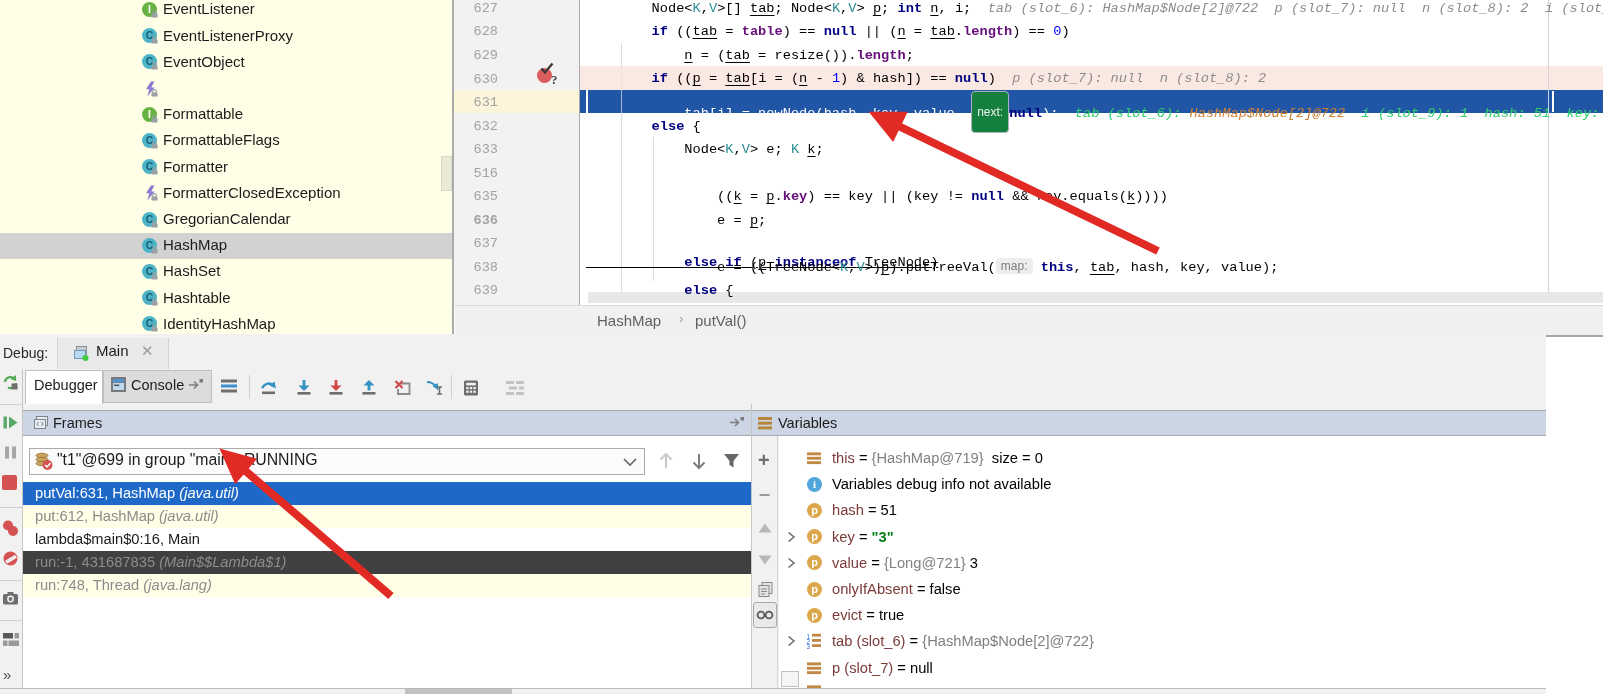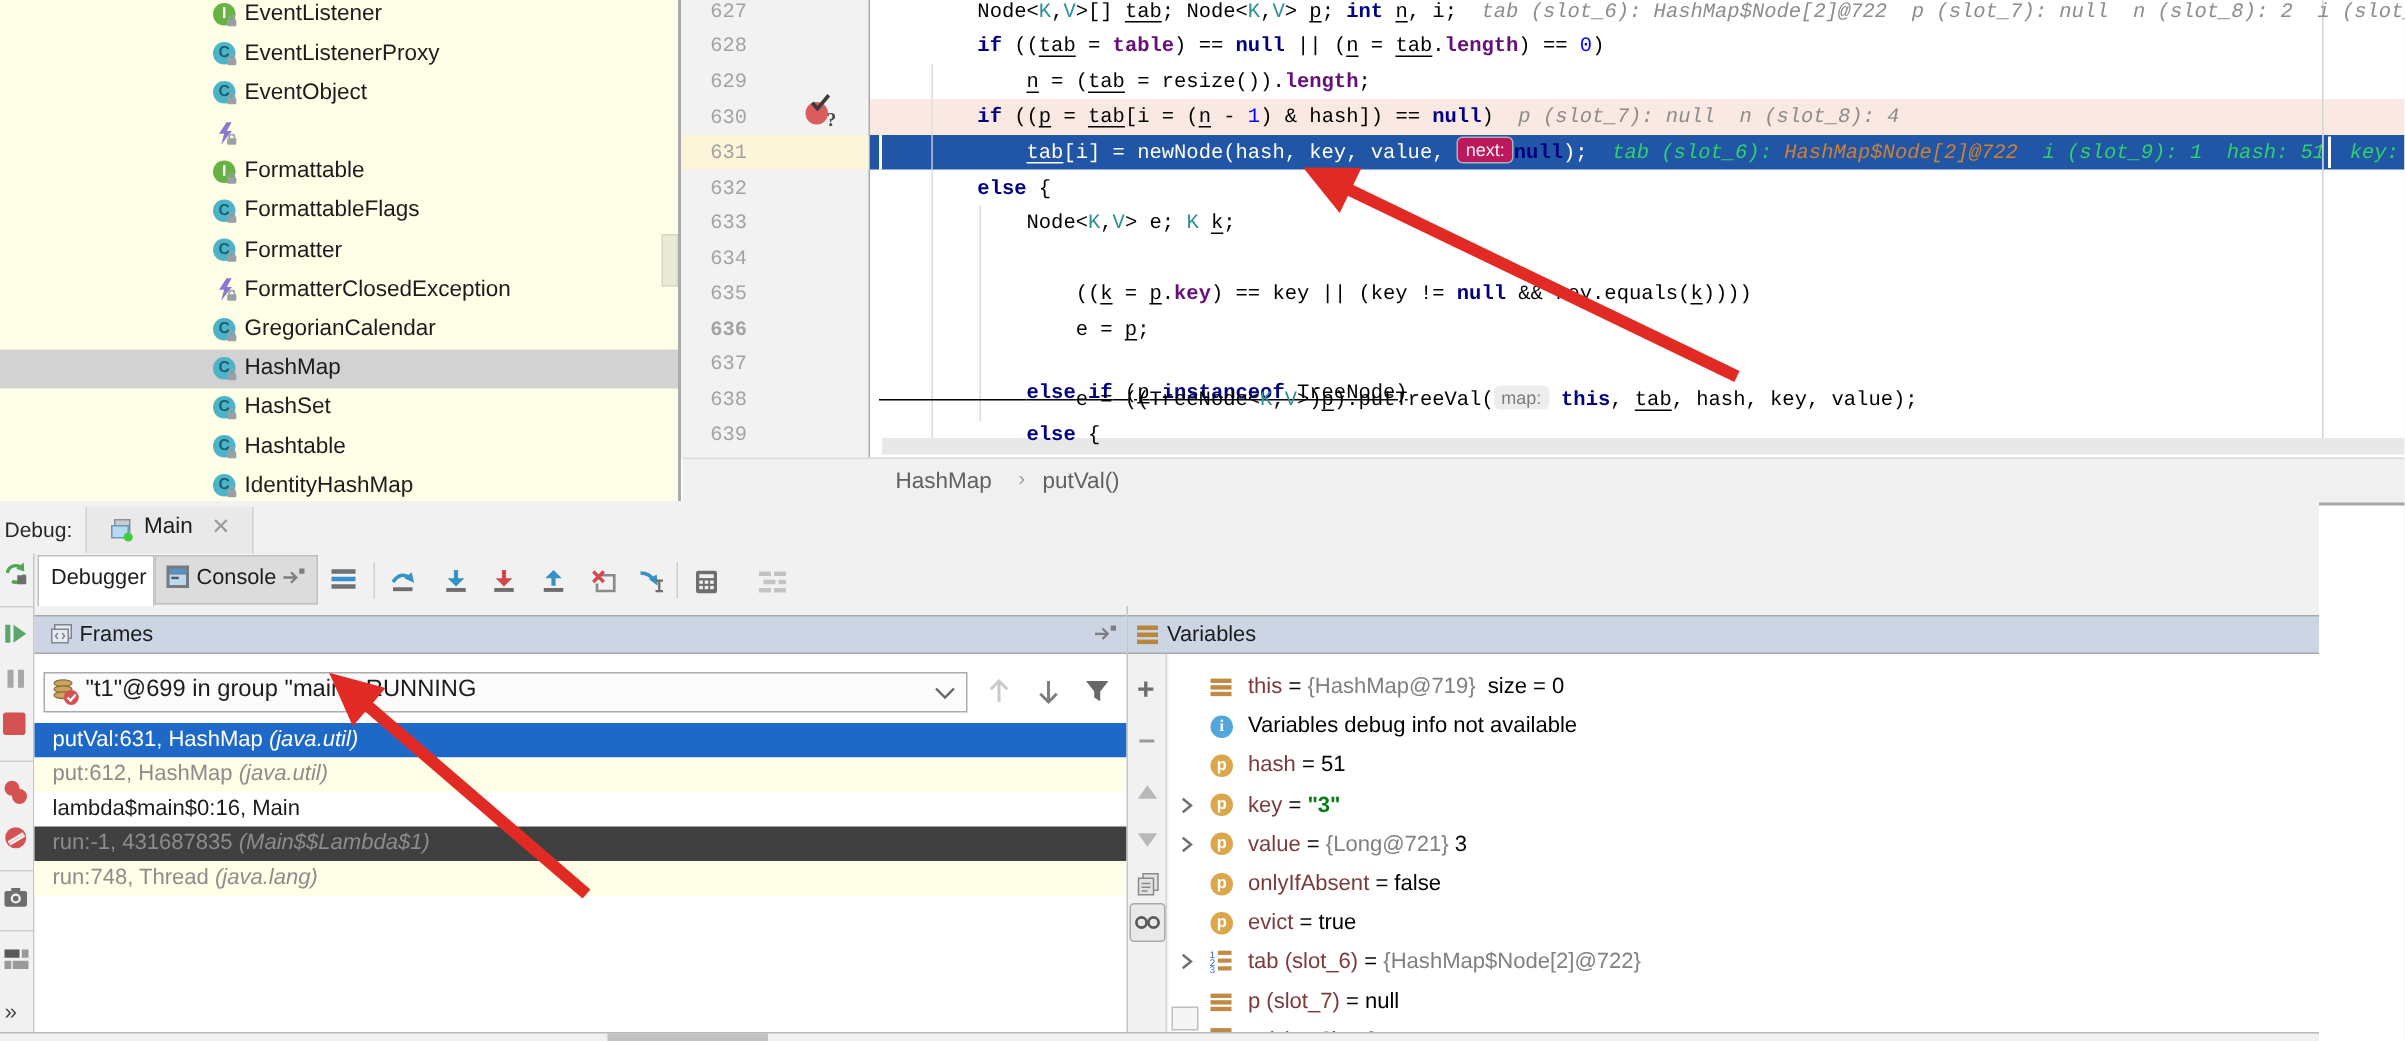--- a/index.html
+++ b/index.html
@@ -26,23 +26,23 @@
          font-family:"Liberation Mono",monospace;font-size:13.67px;color:#000;}
   .k{color:#000080;font-weight:bold;}
   .f{color:#660e7a;font-weight:bold;}
   .nm{color:#0000ff;}
   .tp{color:#2e8f95;}
   .u{text-decoration:underline;text-underline-offset:3px;}
   .hint{font-style:italic;color:#8c8c8c;}
   .hg{font-style:italic;color:#2fd06e;}
   .ho{font-style:italic;color:#cc8136;}
   .wline{color:#fff;}
-  .badge1{display:inline-block;background:#be185d;border:1px solid #aab3bd;color:#eef1f4;
+  .badge1{display:inline-block;background:#15803d;border:1px solid #aab3bd;color:#eef1f4;
           font-family:"Liberation Sans",sans-serif;font-size:12px;border-radius:4px;
-          padding:0 5px;height:16px;line-height:16px;vertical-align:1px;}
+          padding:12px 5px;height:16px;line-height:16px;vertical-align:1px;}
   .badge2{display:inline-block;background:#ededed;color:#7d7d7d;
           font-family:"Liberation Sans",sans-serif;font-size:12px;border-radius:4px;
           padding:0 5px;height:16px;line-height:16px;vertical-align:1px;}
   
   #dbg{left:0;top:334px;width:1546px;height:360px;background:#f1f1f1;}
   .seph{position:absolute;background:#cfcfcf;height:1px;}
   .sepv{position:absolute;background:#cfcfcf;width:1px;}
   .hdr{position:absolute;background:#ccd5e4;border-top:1px solid #a8a8a8;border-bottom:1px solid #a8a8a8;}
   .uitxt{position:absolute;font-size:14.5px;color:#1c1c1c;white-space:nowrap;}
   .frow{position:absolute;left:0;width:728px;height:23.1px;font-size:14.7px;line-height:23.1px;white-space:nowrap;}
@@ -197,21 +197,21 @@
 <div id="gutter" class="abs">
 
   <div style="position:absolute;left:0;top:89.6px;width:125px;height:23.5px;background:#fcf5da;"></div>
   <div class="gnum" style="top:-4.6px;">627</div>
   <div class="gnum" style="top:18.9px;">628</div>
   <div class="gnum" style="top:42.5px;">629</div>
   <div class="gnum" style="top:66.0px;">630</div>
   <div class="gnum" style="top:89.5px;">631</div>
   <div class="gnum" style="top:113.1px;">632</div>
   <div class="gnum" style="top:136.6px;">633</div>
-  <div class="gnum" style="top:160.1px;">634</div>
+  <div class="gnum" style="top:160.1px;">516</div>
   <div class="gnum" style="top:183.6px;">635</div>
   <div class="gnum" style="top:207.2px;font-weight:bold;">636</div>
   <div class="gnum" style="top:230.7px;">637</div>
   <div class="gnum" style="top:254.2px;">638</div>
   <div class="gnum" style="top:277.8px;">639</div>
 
   <div style="position:absolute;left:83px;top:68px;width:15px;height:15px;border-radius:50%;background:#db5c5c;"></div>
   <svg style="position:absolute;left:86px;top:62px;" width="14" height="13" viewBox="0 0 14 13">
     <path d="M1.5 6.5 L5 10.5 L12.5 1.5" fill="none" stroke="#3b3b3b" stroke-width="2.4"></path>
   </svg>
@@ -226,21 +226,21 @@
   <div style="position:absolute;left:6px;top:89.5px;width:2px;height:23.5px;background:#fbfbfb;"></div>
   <div style="position:absolute;left:41px;top:89.5px;width:1px;height:23.5px;background:#9fb4d4;"></div>
   <div style="position:absolute;left:41px;top:66.0px;width:1px;height:23.5px;background:#efe0dd;"></div>
   <div style="position:absolute;left:968px;top:0;width:1px;height:303px;background:#d4d4d4;"></div>
   <div style="position:absolute;left:968px;top:89.5px;width:1px;height:23.5px;background:#c5d2e8;"></div>
   <div style="position:absolute;left:8px;top:292px;width:1015px;height:11px;background:#e8e8e8;"></div>
   <div style="position:absolute;left:972px;top:90.5px;width:2px;height:21px;background:#ffffff;"></div>
   <div class="cline" style="top:-4.60px;">        Node&lt;<span class="tp">K</span>,<span class="tp">V</span>&gt;[] <span class="u">tab</span>; Node&lt;<span class="tp">K</span>,<span class="tp">V</span>&gt; <span class="u">p</span>; <span class="k">int</span> <span class="u">n</span>, i;  <span class="hint">tab (slot_6): HashMap$Node[2]@722  p (slot_7): null  n (slot_8): 2  i (slot_9): 1</span></div>
   <div class="cline" style="top:18.93px;">        <span class="k">if</span> ((<span class="u">tab</span> = <span class="f">table</span>) == <span class="k">null</span> || (<span class="u">n</span> = <span class="u">tab</span>.<span class="f">length</span>) == <span class="nm">0</span>)</div>
   <div class="cline" style="top:42.46px;">            <span class="u">n</span> = (<span class="u">tab</span> = resize()).<span class="f">length</span>;</div>
-  <div class="cline" style="top:65.99px;">        <span class="k">if</span> ((<span class="u">p</span> = <span class="u">tab</span>[i = (<span class="u">n</span> - <span class="nm">1</span>) &amp; hash]) == <span class="k">null</span>)  <span class="hint">p (slot_7): null  n (slot_8): 4</span></div>
+  <div class="cline" style="top:65.99px;">        <span class="k">if</span> ((<span class="u">p</span> = <span class="u">tab</span>[i = (<span class="u">n</span> - <span class="nm">1</span>) &amp; hash]) == <span class="k">null</span>)  <span class="hint">p (slot_7): null  n (slot_8): 2</span></div>
   <div class="cline" style="top:89.52px;"><span class="wline">            <span class="u">tab</span>[i] = newNode(hash, key, value, </span><span class="badge1">next:</span><span class="k">null</span><span class="wline">);  </span><span class="hg">tab (slot_6): </span><span class="ho">HashMap$Node[2]@722</span><span class="hg">  i (slot_9): 1  hash: 51  key: </span></div>
   <div class="cline" style="top:113.05px;">        <span class="k">else</span> {</div>
   <div class="cline" style="top:136.58px;">            Node&lt;<span class="tp">K</span>,<span class="tp">V</span>&gt; e; <span class="tp">K</span> <span class="u">k</span>;</div>
   <div class="cline" style="top:183.64px;">                ((<span class="u">k</span> = <span class="u">p</span>.<span class="f">key</span>) == key || (key != <span class="k">null</span> &amp;&amp; key.equals(<span class="u">k</span>))))</div>
   <div class="cline" style="top:207.17px;">                e = <span class="u">p</span>;</div>
   <div class="cline" style="top:249px;text-decoration:underline;">            <span class="k">else</span> <span class="k">if</span> (<span class="u">p</span> <span class="k">instanceof</span> TreeNode)</div>
   <div class="cline" style="top:254.23px;">                e = ((TreeNode&lt;<span class="tp">K</span>,<span class="tp">V</span>&gt;)<span class="u">p</span>).putTreeVal(<span class="badge2">map:</span> <span class="k">this</span>, <span class="u">tab</span>, hash, key, value);</div>
   <div class="cline" style="top:277.76px;">            <span class="k">else</span> {</div>
 </div>
 

